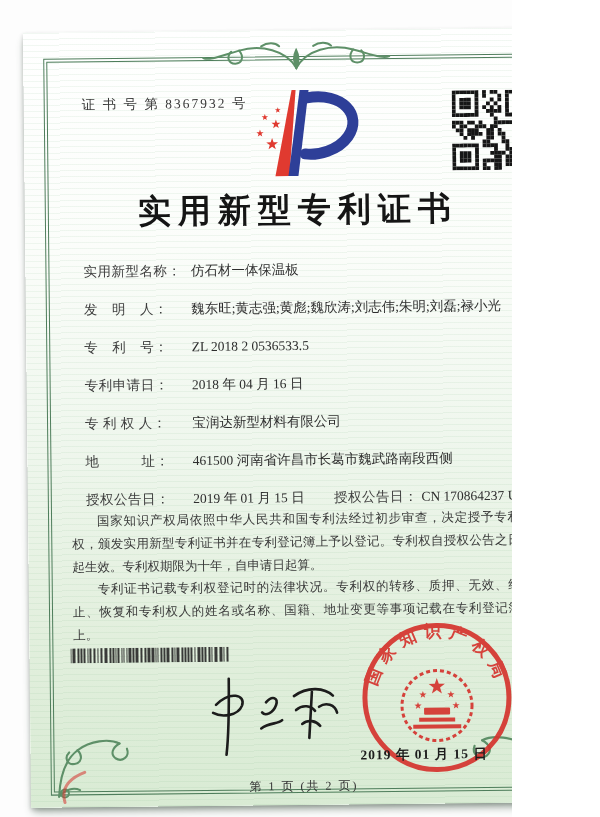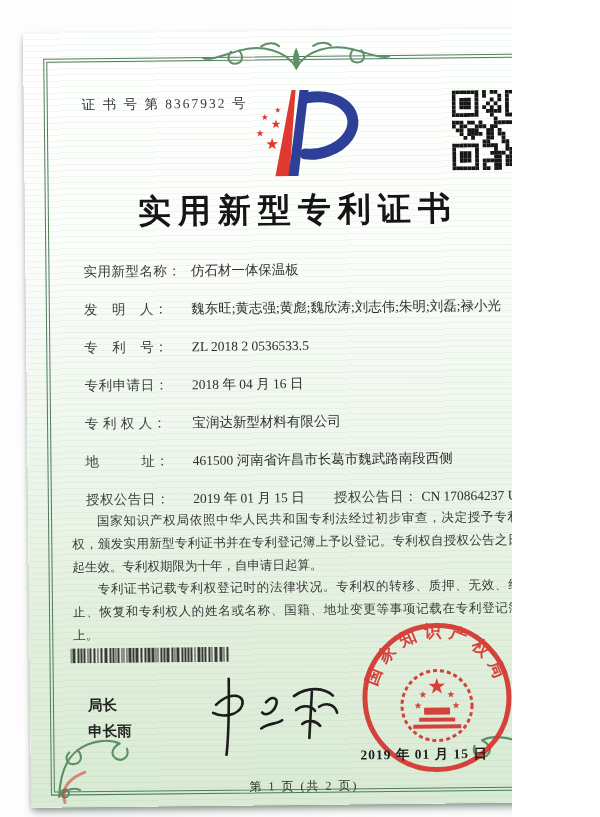--- a/index.html
+++ b/index.html
@@ -421,24 +421,20 @@
             <rect x="138" y="0" width="2" height="15"></rect>
             <rect x="141" y="0" width="1" height="15"></rect>
             <rect x="144" y="0" width="3" height="15"></rect>
             <rect x="149" y="0" width="3" height="15"></rect>
             <rect x="153" y="0" width="1" height="15"></rect>
             <rect x="156" y="0" width="2" height="15"></rect>
           </g>
         </svg>
     </div>
 
-    <div class="signer">
-      <div>局长</div>
-      <div>申长雨</div>
-    </div>
 
     <svg class="sig" viewBox="0 0 168 95">
       <g fill="none" stroke="#1c1c1c" stroke-width="2.6" stroke-linecap="round">
         <path d="M38,32 C52,18 68,22 64,33 C60,43 44,45 35,40"></path>
         <path d="M51,6 C51,30 51,58 48,82"></path>
         <path d="M88,30 C94,23 101,25 98,33 C95,41 87,44 84,40"></path>
         <path d="M83,56 C91,50 100,52 104,48"></path>
         <path d="M116,24 C130,14 147,16 155,24"></path>
         <path d="M134,20 L131,66"></path>
         <path d="M118,38 C125,32 133,34 137,39"></path>

